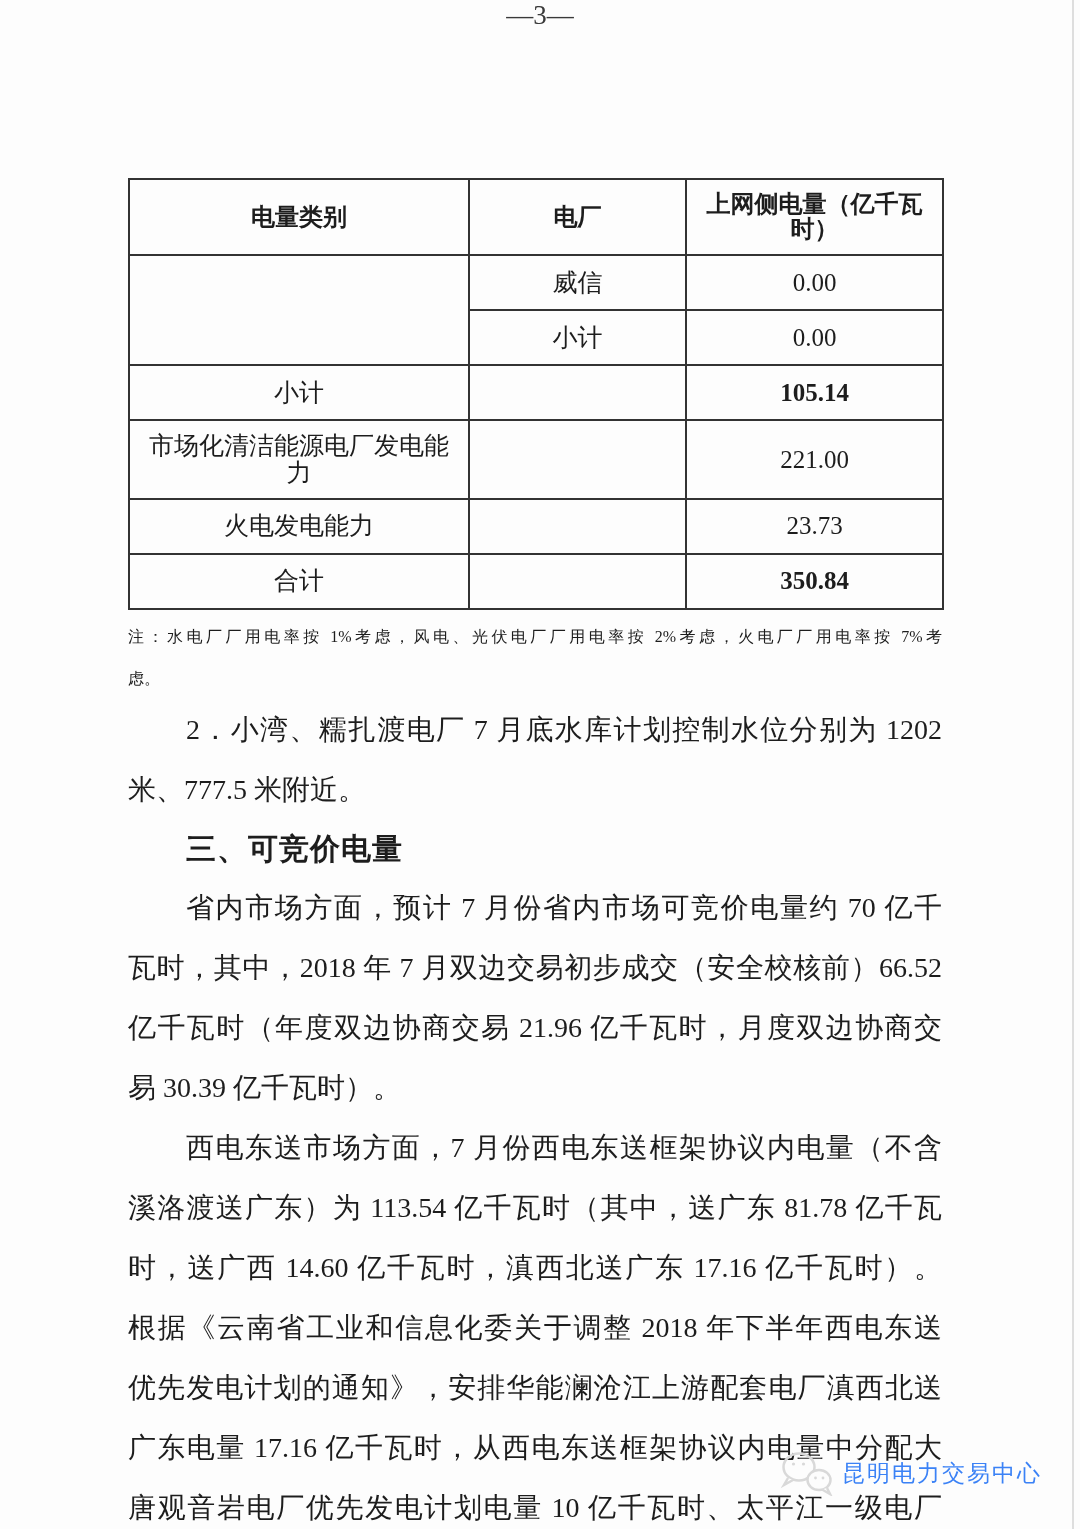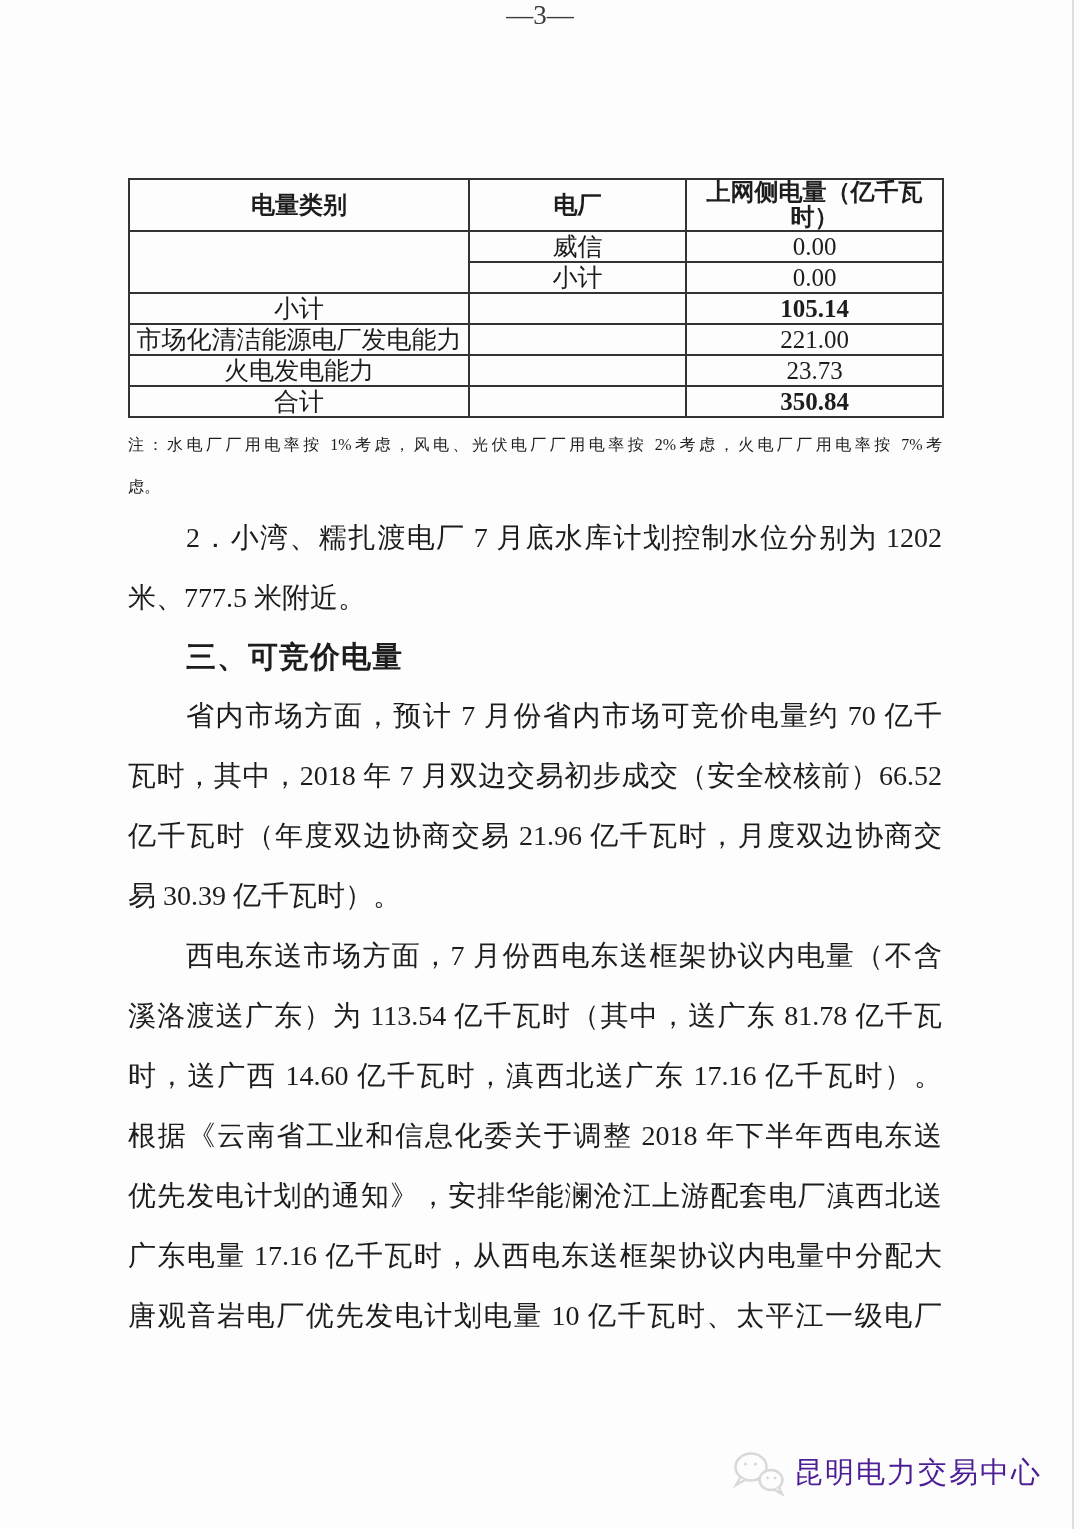--- a/index.html
+++ b/index.html
@@ -23,21 +23,21 @@
   
   table.pv {
     border-collapse:collapse; width:814px; table-layout:fixed;
   }
   table.pv col.c1 { width:340px; }
   table.pv col.c2 { width:217px; }
   table.pv col.c3 { width:257px; }
   table.pv th, table.pv td {
     border:2px solid #333;
     text-align:center; vertical-align:middle;
-    padding:0; line-height:1.05;
+    padding:12px; line-height:1.05;
     font-size:25px; height:29px; font-weight:normal;
   }
   table.pv th { font-weight:bold; height:32px; font-size:24px; }
   table.pv td.bold { font-weight:bold; }
 
   
   .nline {
     font-size:16px; line-height:42px; white-space:normal;
   }
   .bline {
@@ -58,23 +58,23 @@
   }
 
   
   .page-number {
     position:absolute; left:0; right:0; top:1394;
     text-align:center; font-size:27px; color:#3a3a3a;
   }
   .watermark {
     position:absolute; right:38px; top:1450px;
     display:flex; align-items:center; gap:8px;
-    color:#4c1d95;
+    color:#3b82f6;
     font-family:"Liberation Sans","DejaVu Sans",sans-serif;
-    font-size:29px; letter-spacing:2px;
+    font-size:23px; letter-spacing:2px;
     user-select:none;
   }
   .watermark svg { display:block; }
 </style>
 </head>
 <body>
 
 <div class="page">
 
   <div class="content">

